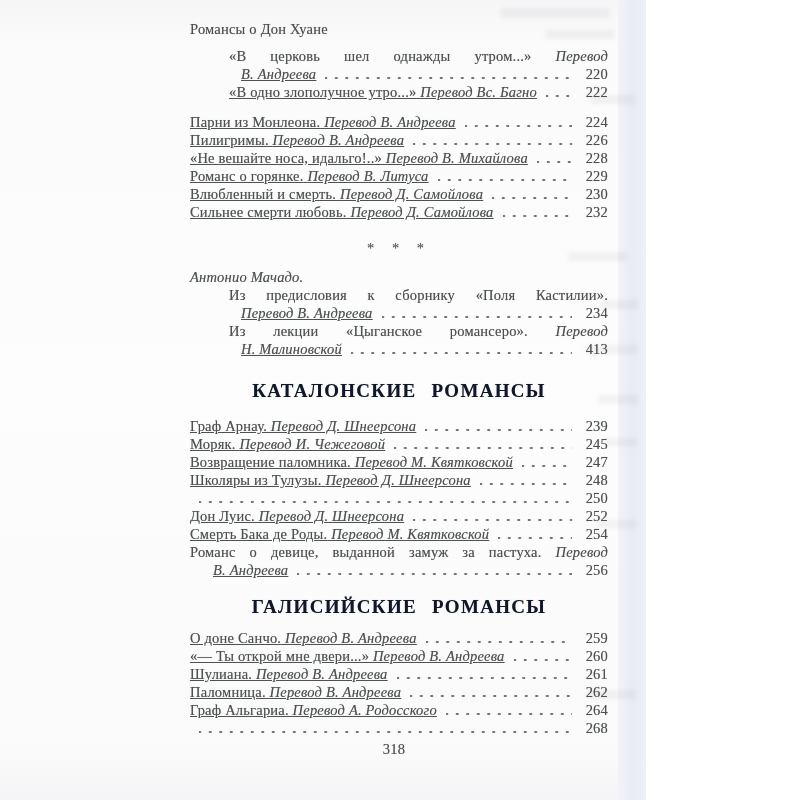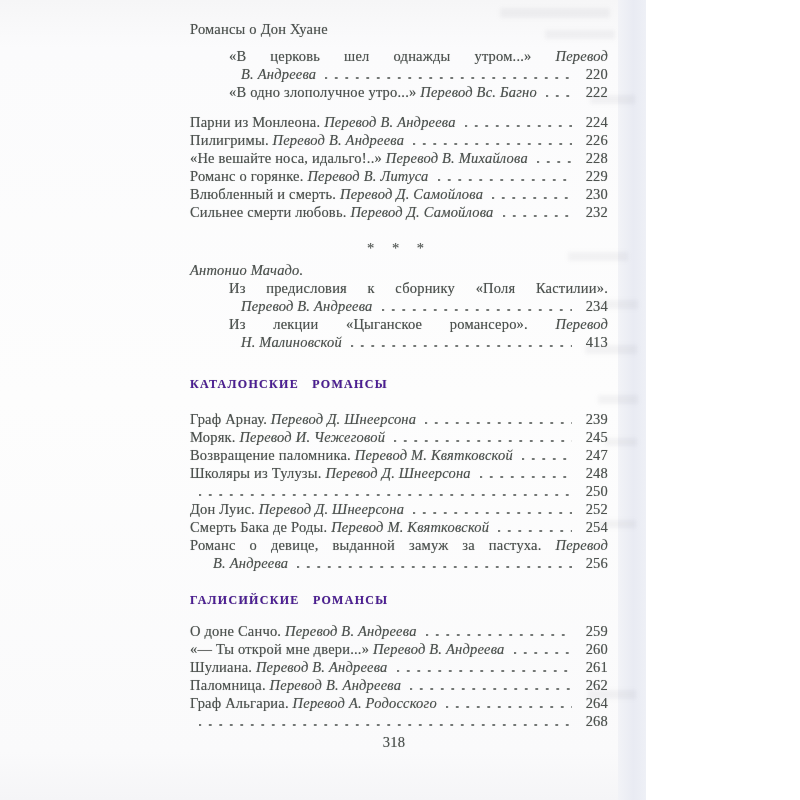--- a/index.html
+++ b/index.html
@@ -22,40 +22,40 @@
   
   .ghost{position:absolute;background:rgba(96,102,118,0.07);filter:blur(2px);border-radius:2px;}
 
   .col{
     position:absolute;left:190px;top:0;width:418px;padding-top:20px;
     font-size:14.5px;line-height:18px;color:#4d524f;letter-spacing:0.2px;
     text-shadow:0 0 0.7px rgba(77,82,79,0.55);
   }
   .line{white-space:nowrap;}
   .row{display:flex;align-items:baseline;}
-  .row .t{white-space:nowrap;}
+  .row .t{white-space:nowrap;text-decoration:underline;}
   .leader{
     flex:1 1 auto;min-width:0;align-self:stretch;margin:0 4px 0 9px;
     background-image:radial-gradient(circle,rgba(77,82,79,0.8) 1.05px,rgba(77,82,79,0) 1.5px);
     background-size:10.5px 18px;background-position:6px 4px;background-repeat:repeat-x;
   }
   .pg{flex:0 0 auto;width:32px;text-align:right;}
   i{font-style:italic;}
   .ind1{padding-left:39px;}
   .ind2{padding-left:51px;}
   .indsm{padding-left:23px;}
   .just{text-align:justify;text-align-last:justify;white-space:normal;}
   .heading{
-    font-weight:bold;font-size:12px;color:#4c1d95;
+    text-align:center;font-weight:bold;font-size:19px;color:#0f172a;
     letter-spacing:1.3px;word-spacing:9px;
   }
   .sep{text-align:center;letter-spacing:7px;padding-right:0;color:#545956;}
   .footer{text-align:center;padding-right:10px;}
   .mt9{margin-top:9px;}  .mt12{margin-top:12px;}  .mt18{margin-top:18px;}
-  .mt11{margin-top:4px;} .mt13{margin-top:13px;} .mt24{margin-top:24px;}
+  .mt11{margin-top:11px;} .mt13{margin-top:13px;} .mt24{margin-top:24px;}
   .mt17{margin-top:17px;} .mt19{margin-top:19px;} .mt3{margin-top:3px;}
 </style>
 </head>
 <body>
 
 <div class="photo">
   <div class="paper"></div>
   <div class="page-edge"></div>
   <div class="outside"></div>
 

